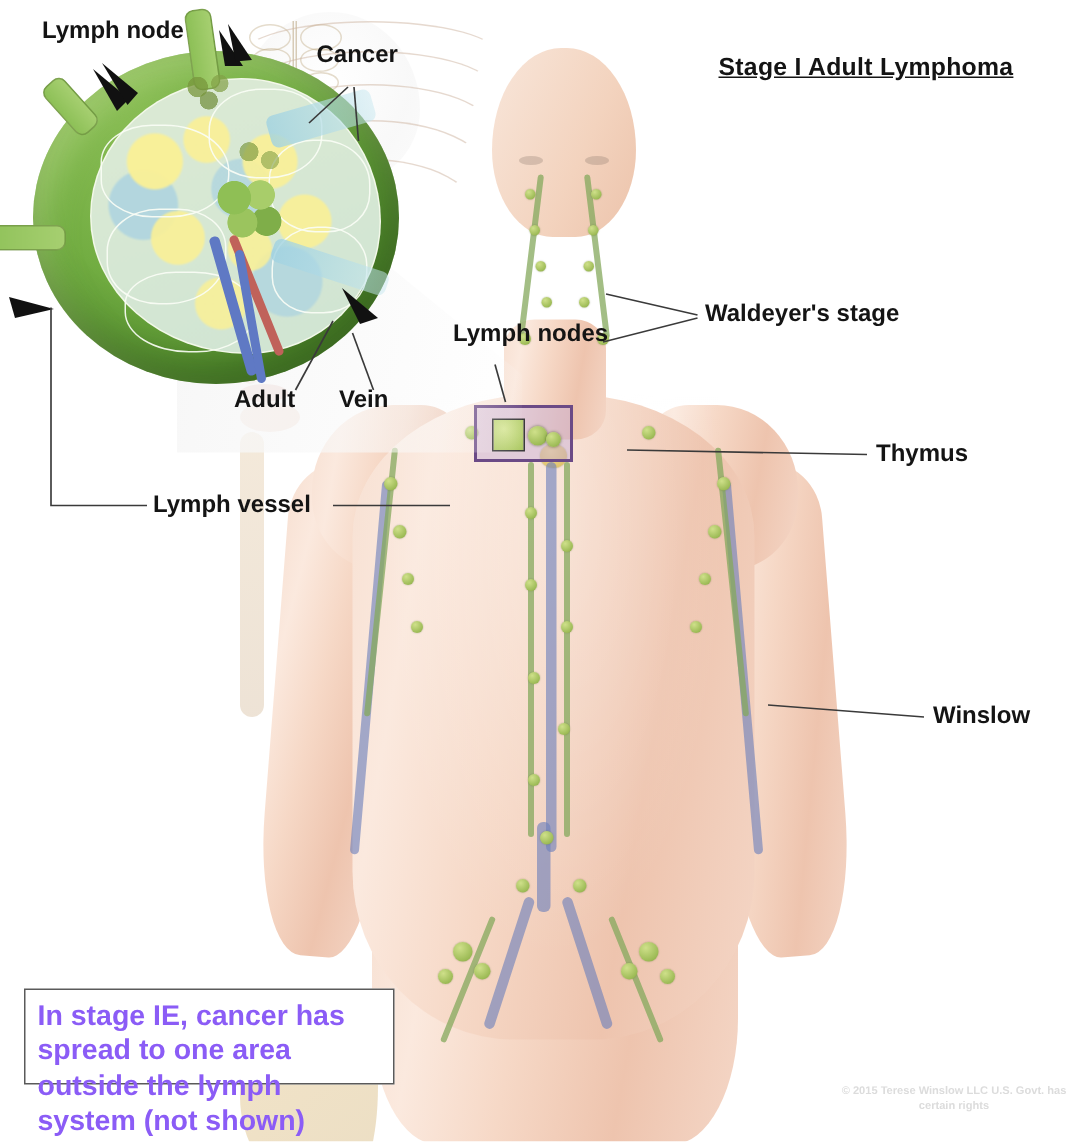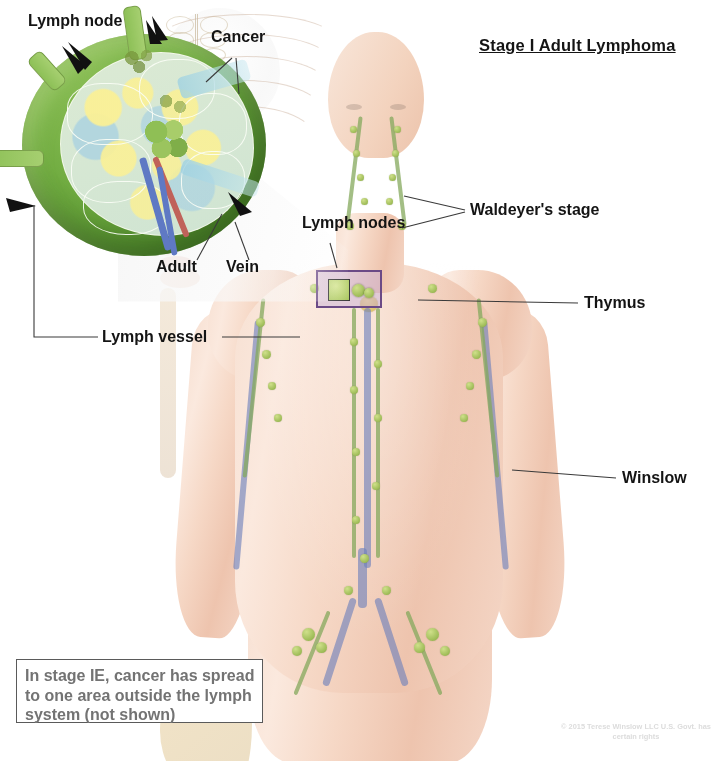--- a/index.html
+++ b/index.html
@@ -9,21 +9,21 @@
   #stage{position:relative;width:720px;height:761px;background:#ffffff;overflow:hidden;}
 
   .lbl{position:absolute;color:#141414;font-weight:bold;white-space:pre;line-height:1.12;}
 
   
   #title{left:479px;top:36px;font-size:16.5px;letter-spacing:.2px;}
 
   
   #caption{position:absolute;left:16px;top:659px;width:247px;height:64px;
      border:1.5px solid #5a5a5a;background:#fff;box-sizing:border-box;
-     padding:6px 7px 0 8px;font-size:16px;line-height:1.23;color:#737373;font-weight:600;}
+     padding:6px 7px 0 8px;font-size:19px;line-height:1.23;color:#8b5cf6;font-weight:600;}
 
   
   #copy{position:absolute;left:556px;top:722px;width:160px;text-align:center;
      font-size:7.4px;line-height:1.35;color:#dcdcdc;font-weight:600;}
 
   
   #body{position:absolute;left:160px;top:8px;width:420px;height:745px;}
 
   .skin{position:absolute;background:
       linear-gradient(100deg,#f7e0d2 0%,#fbe9de 18%,#f6d8c6 42%,#eec4ae 70%,#f4d6c6 100%);}

